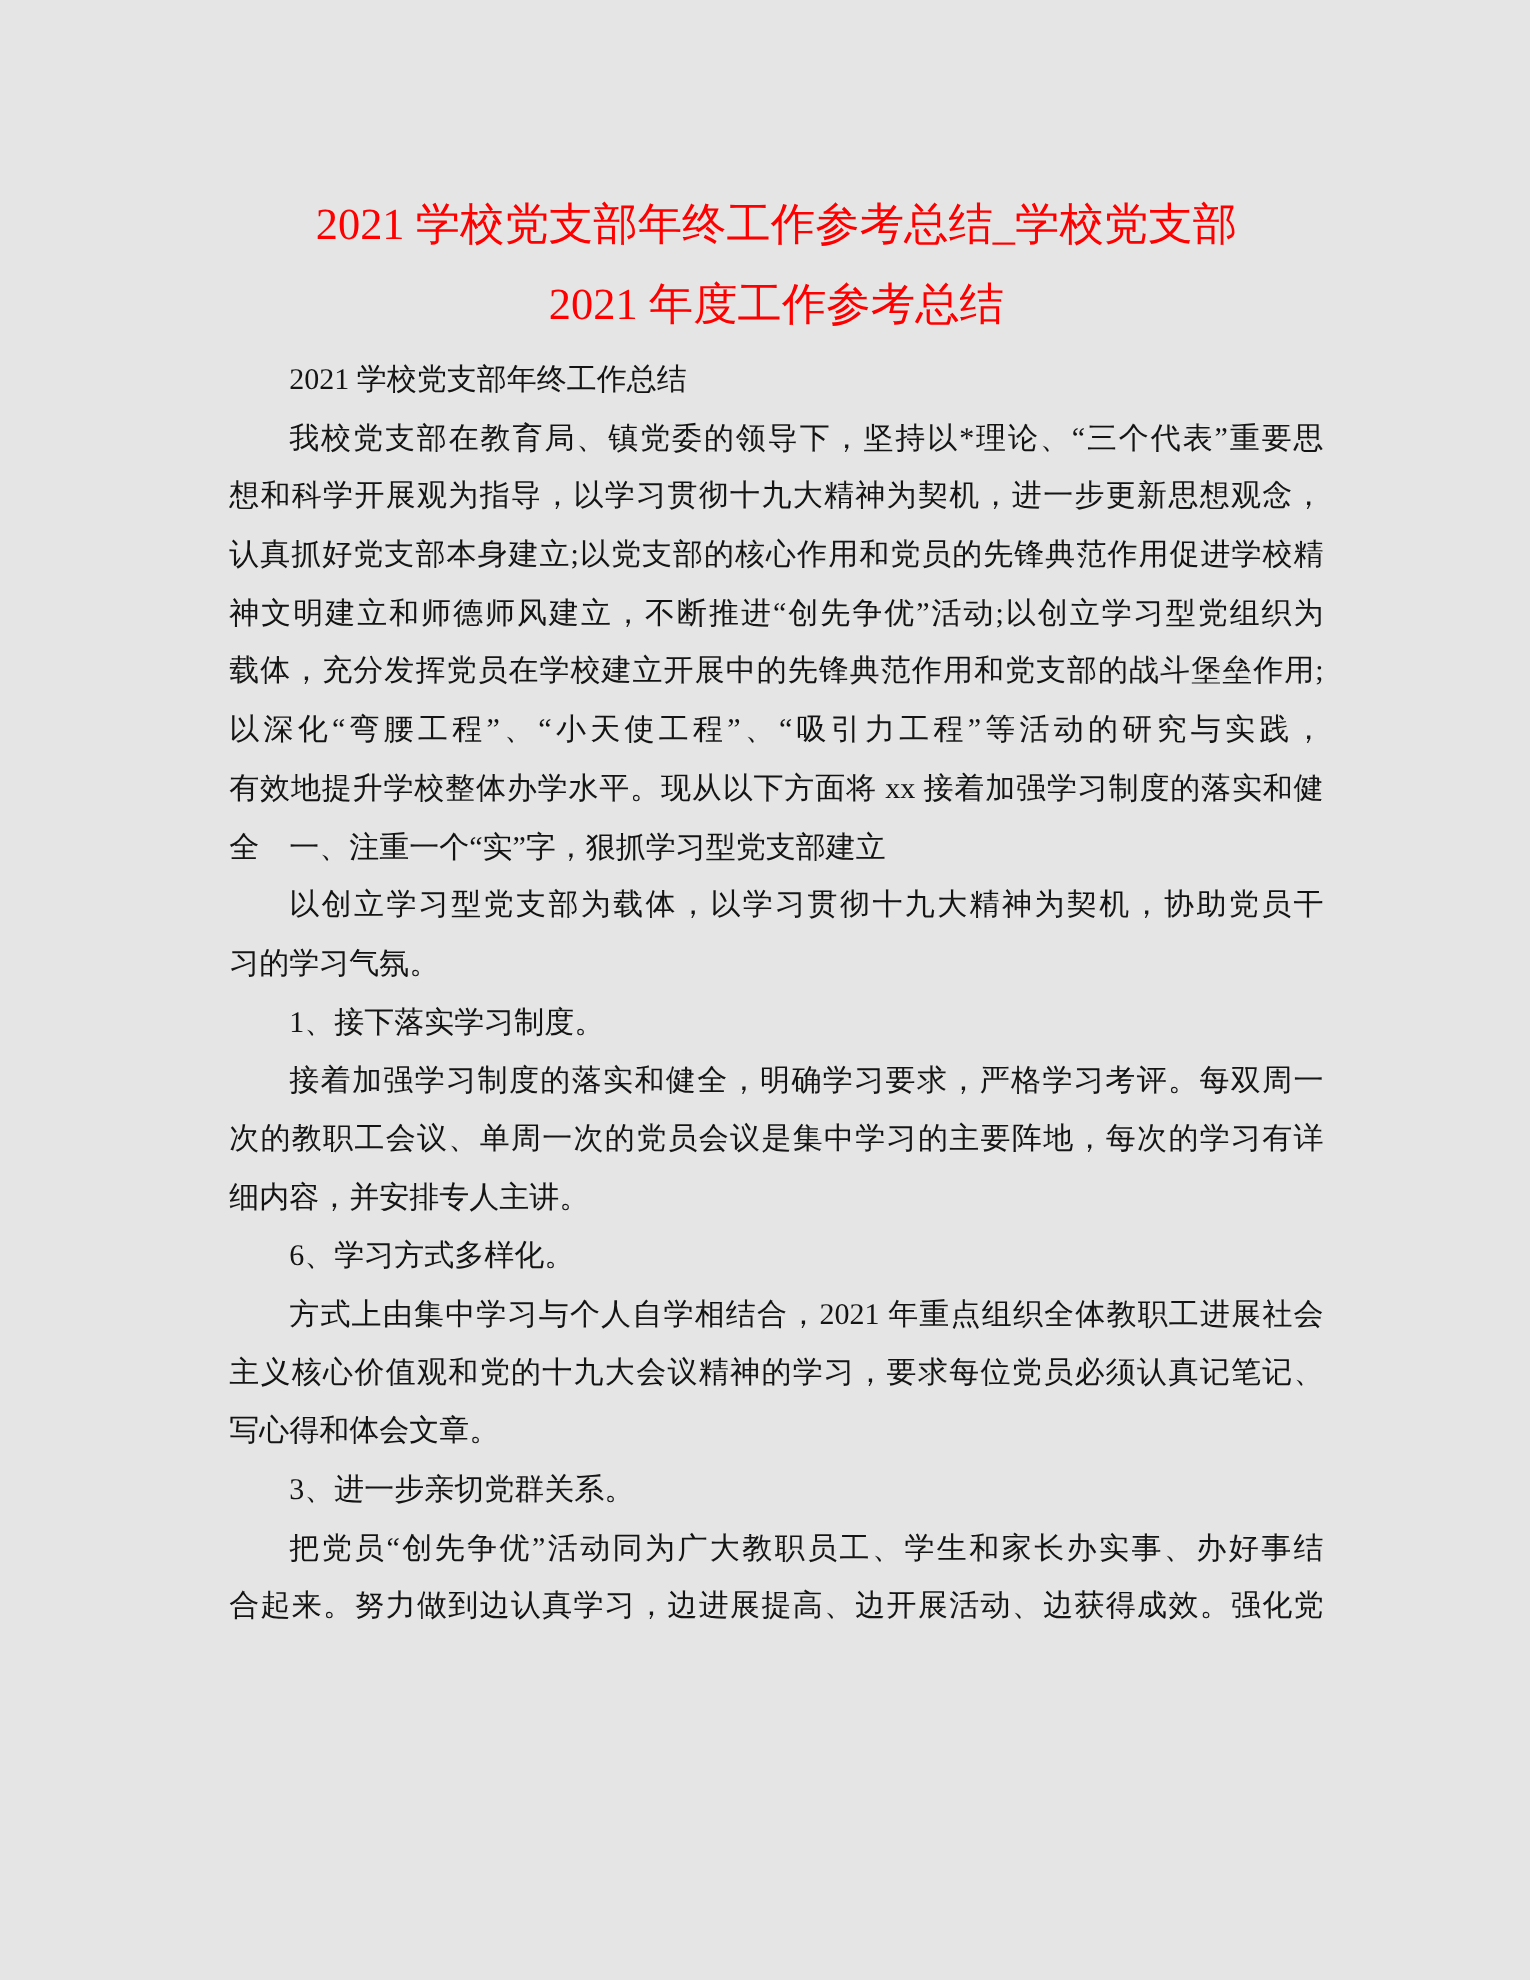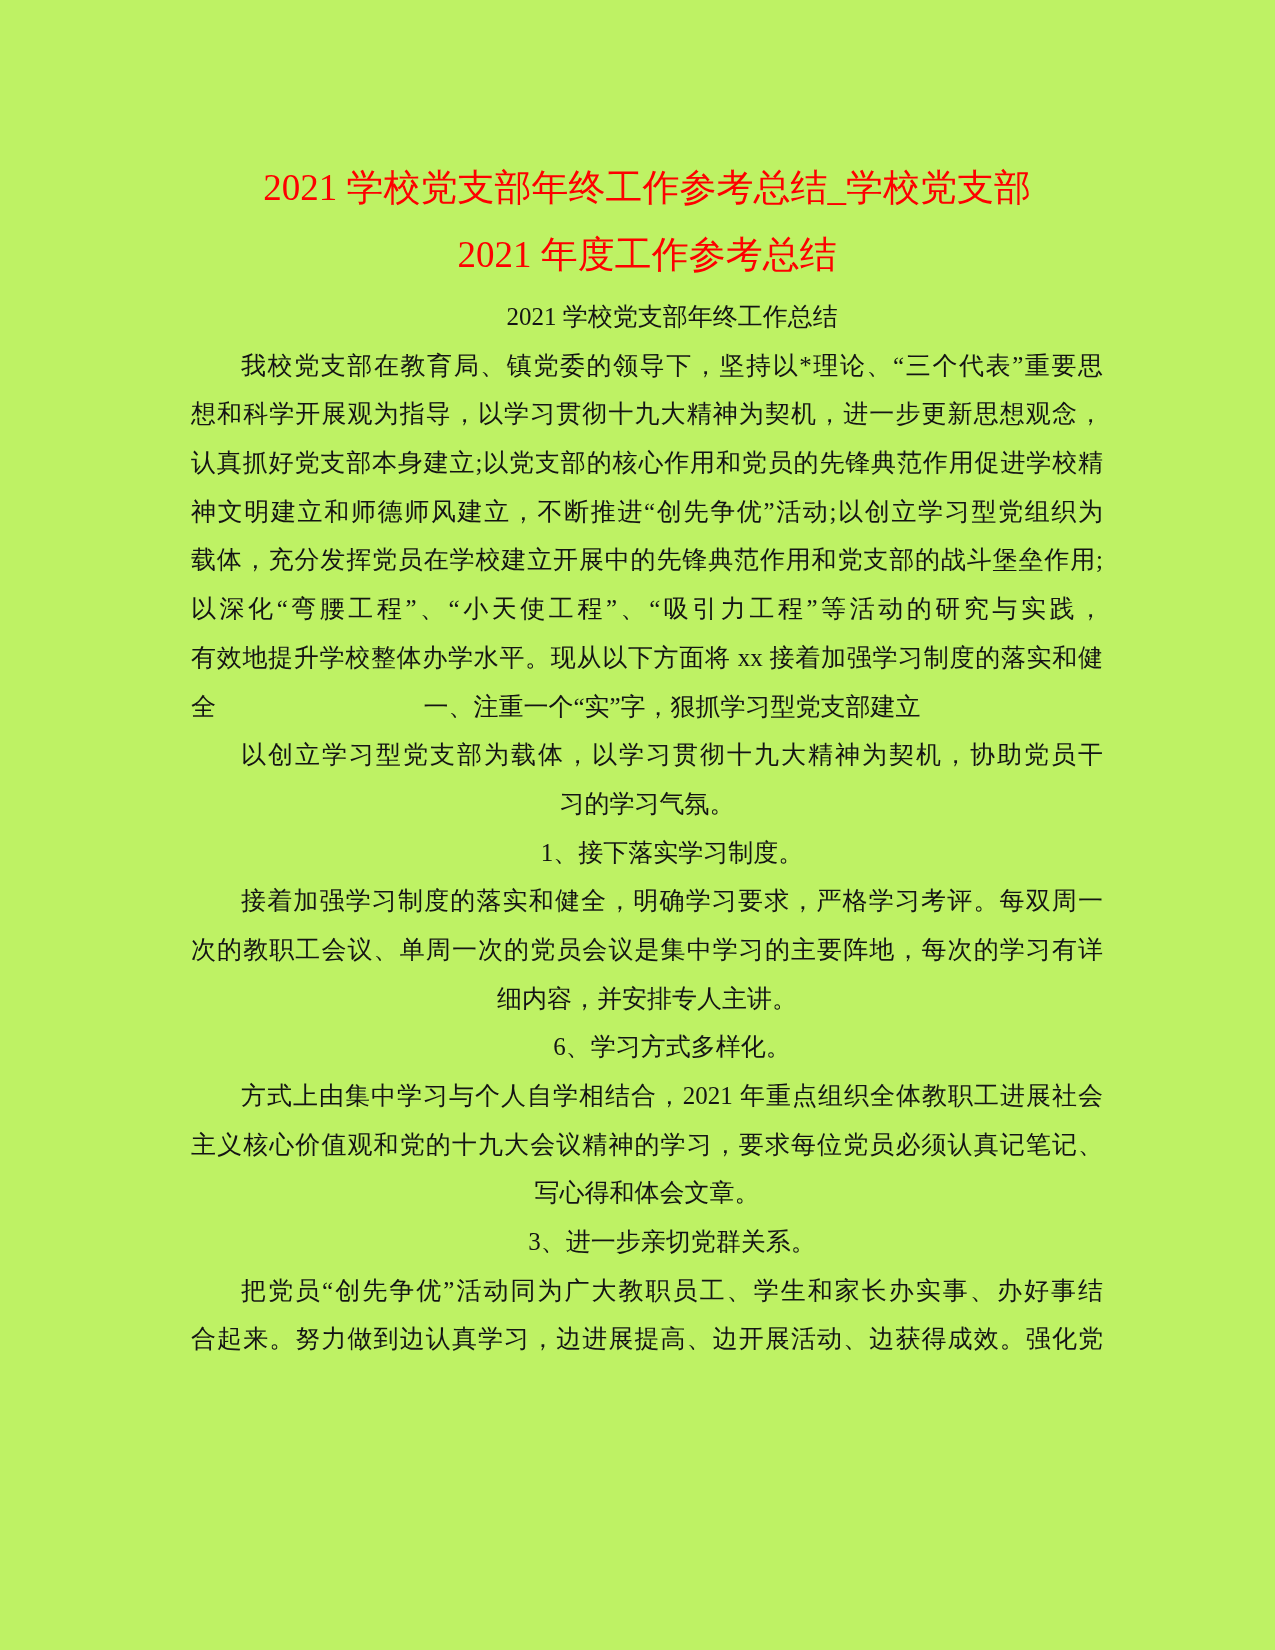--- a/index.html
+++ b/index.html
@@ -2,40 +2,40 @@
 <html><head>
 <meta charset="utf-8">
 <style>
   * { margin: 0; padding: 0; box-sizing: border-box; }
   html, body { background: #ffffff; }
   .page {
     position: relative;
     width: 1275px;
     height: 1650px;
     margin: 0 auto;
-    background: #bef264;
+    background: #e5e5e5;
     font-family: "Liberation Serif", "DejaVu Serif", serif;
     overflow: hidden;
   }
   .doc-title {
     margin: 154px 172px 0 191px;
     width: 912px;
     text-align: center;
     font-size: 37px;
     line-height: 67px;
     font-weight: normal;
   }
   .title-line { height: 67px; white-space: nowrap; }
   .doc-body {
     margin: 5px 172px 0 191px;
     width: 912px;
     font-size: 25px;
     line-height: 48.7px;
   }
-  .line { height: 48.7px; text-align: center; }
+  .line { height: 48.7px; }
   .line.indent { text-indent: 50px; }
   .line.fill {
     text-align: justify;
     text-align-last: justify;
   }
 </style>
 </head>
 <body>
 
 <div class="page">

